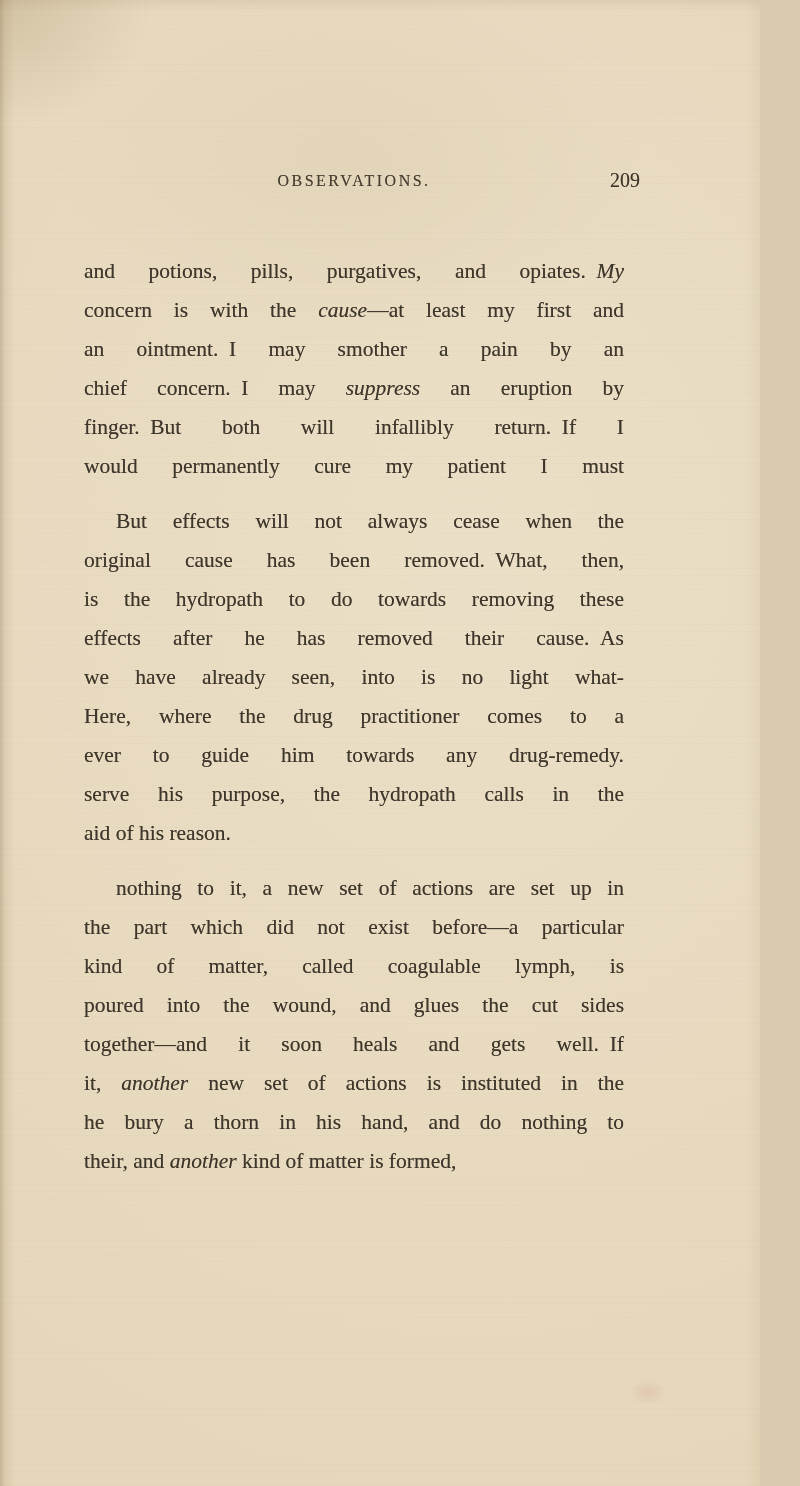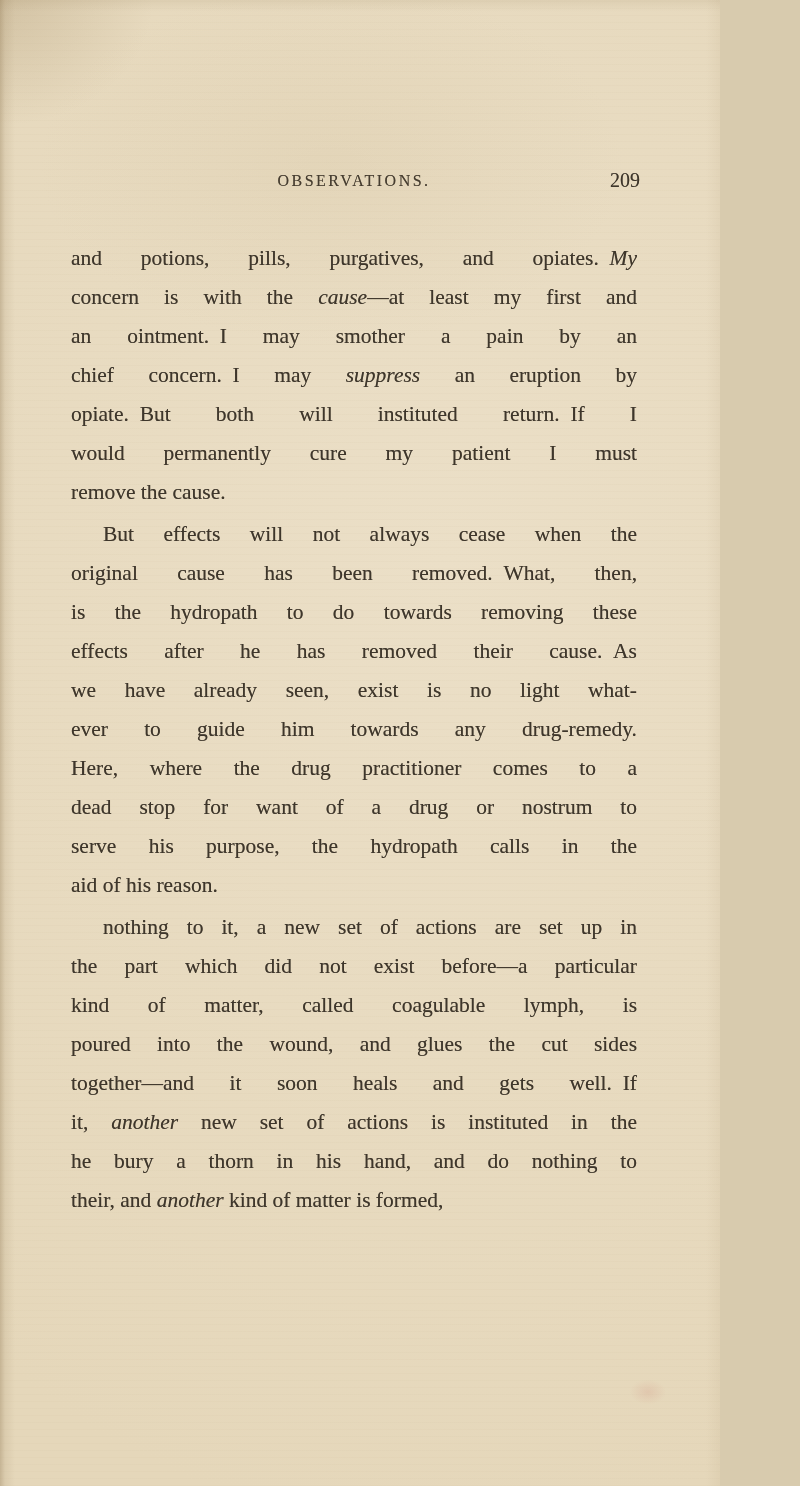--- a/index.html
+++ b/index.html
@@ -17,20 +17,21 @@
       repeating-linear-gradient(0deg, rgba(185,165,130,0.05) 0 1px, rgba(0,0,0,0) 1px 7px),
       radial-gradient(220px 180px at 0px 0px, rgba(140,115,75,0.22), rgba(140,115,75,0) 70%),
       linear-gradient(90deg, rgba(125,100,62,0.30) 0px, rgba(125,100,62,0.10) 5px, rgba(125,100,62,0) 15px),
       linear-gradient(180deg, rgba(130,105,65,0.10) 0px, rgba(130,105,65,0) 12px),
       linear-gradient(270deg, rgba(150,125,85,0.08) 0px, rgba(150,125,85,0) 14px),
       radial-gradient(420px 260px at 46% 11%, rgba(200,180,140,0.16), rgba(200,180,140,0) 70%),
       radial-gradient(26px 18px at 648px 1392px, rgba(205,140,125,0.22), rgba(205,140,125,0) 70%),
       radial-gradient(900px 1100px at 62% 38%, #ebdfc7, #e5d7ba 88%);
     font-family: "Liberation Serif", "DejaVu Serif", serif;
     color: #3e362b;
+    padding-left: 40px;
   }
   .header {
     position: absolute;
     left: 68px;
     top: 169px;
     width: 572px;
     height: 26px;
   }
   .running-title {
     position: absolute;
@@ -53,21 +54,21 @@
   }
   .text-block {
     position: absolute;
     left: 68px;
     top: 236px;
     width: 572px;
     font-size: 21.5px;
     line-height: 39px;
     text-shadow: 0 0 0.5px rgba(62,54,43,0.55);
   }
-  .paragraph { margin: 3px; }
+  .paragraph { margin: 16px; }
   .line {
     height: 39px;
     text-align: justify;
     text-align-last: justify;
     white-space: normal;
   }
   .line.last {
     text-align-last: left;
   }
   .paragraph:not(:first-child) .line:first-child {
@@ -82,33 +83,31 @@
   <div class="header">
     <span class="running-title">OBSERVATIONS.</span>
     <span class="page-number">209</span>
   </div>
   <div class="text-block">
       <div class="paragraph">
         <div class="line"><span>and potions, pills, purgatives, and opiates. </span><span class="em">My</span></div>
         <div class="line"><span>concern is with the </span><span class="em">cause</span><span>—at least my first and</span></div>
         <div class="line"><span>an ointment. I may smother a pain by an</span></div>
         <div class="line"><span>chief concern. I may </span><span class="em">suppress</span><span> an eruption by</span></div>
-        <div class="line"><span>opiate. But both will instituted return. If I</span></div>
+        <div class="line"><span>finger. But both will infallibly return. If I</span></div>
         <div class="line"><span>would permanently cure my patient I must</span></div>
-        <div class="line last"><span>remove the cause.</span></div>
       </div>
       <div class="paragraph">
         <div class="line"><span>But effects will not always cease when the</span></div>
         <div class="line"><span>original cause has been removed. What, then,</span></div>
         <div class="line"><span>is the hydropath to do towards removing these</span></div>
         <div class="line"><span>effects after he has removed their cause. As</span></div>
-        <div class="line"><span>we have already seen, exist is no light what-</span></div>
+        <div class="line"><span>we have already seen, into is no light what-</span></div>
+        <div class="line"><span>Here, where the drug practitioner comes to a</span></div>
         <div class="line"><span>ever to guide him towards any drug-remedy.</span></div>
-        <div class="line"><span>Here, where the drug practitioner comes to a</span></div>
-        <div class="line"><span>dead stop for want of a drug or nostrum to</span></div>
         <div class="line"><span>serve his purpose, the hydropath calls in the</span></div>
         <div class="line last"><span>aid of his reason.</span></div>
       </div>
       <div class="paragraph">
         <div class="line"><span>nothing to it, a new set of actions are set up in</span></div>
         <div class="line"><span>the part which did not exist before—a particular</span></div>
         <div class="line"><span>kind of matter, called coagulable lymph, is</span></div>
         <div class="line"><span>poured into the wound, and glues the cut sides</span></div>
         <div class="line"><span>together—and it soon heals and gets well. If</span></div>
         <div class="line"><span>it, </span><span class="em">another</span><span> new set of actions is instituted in the</span></div>

